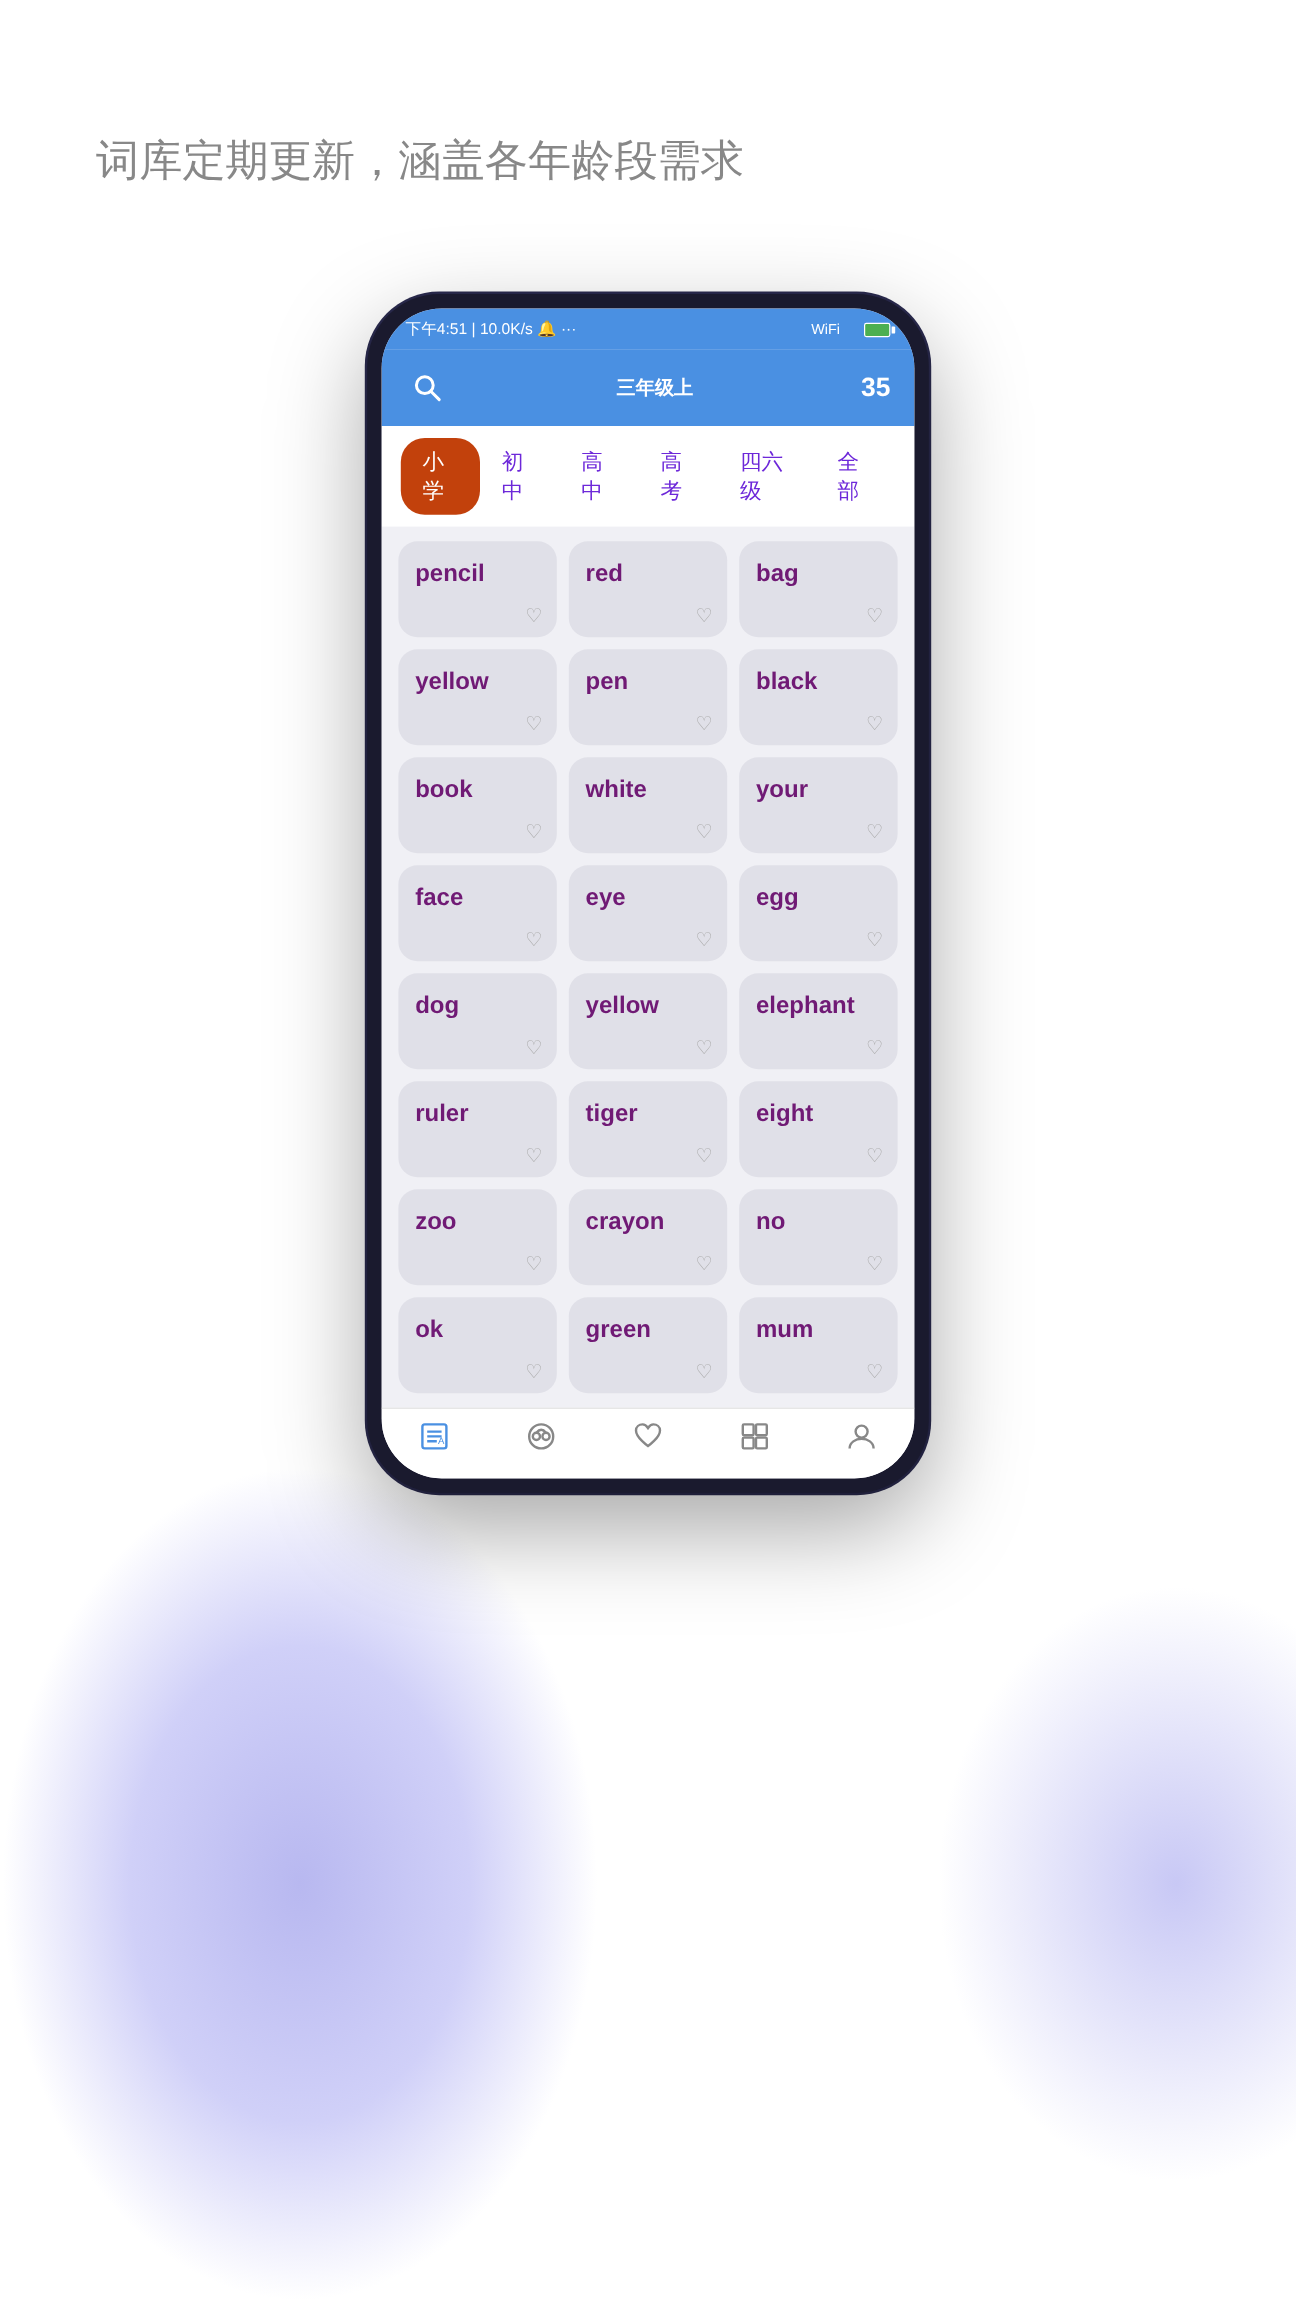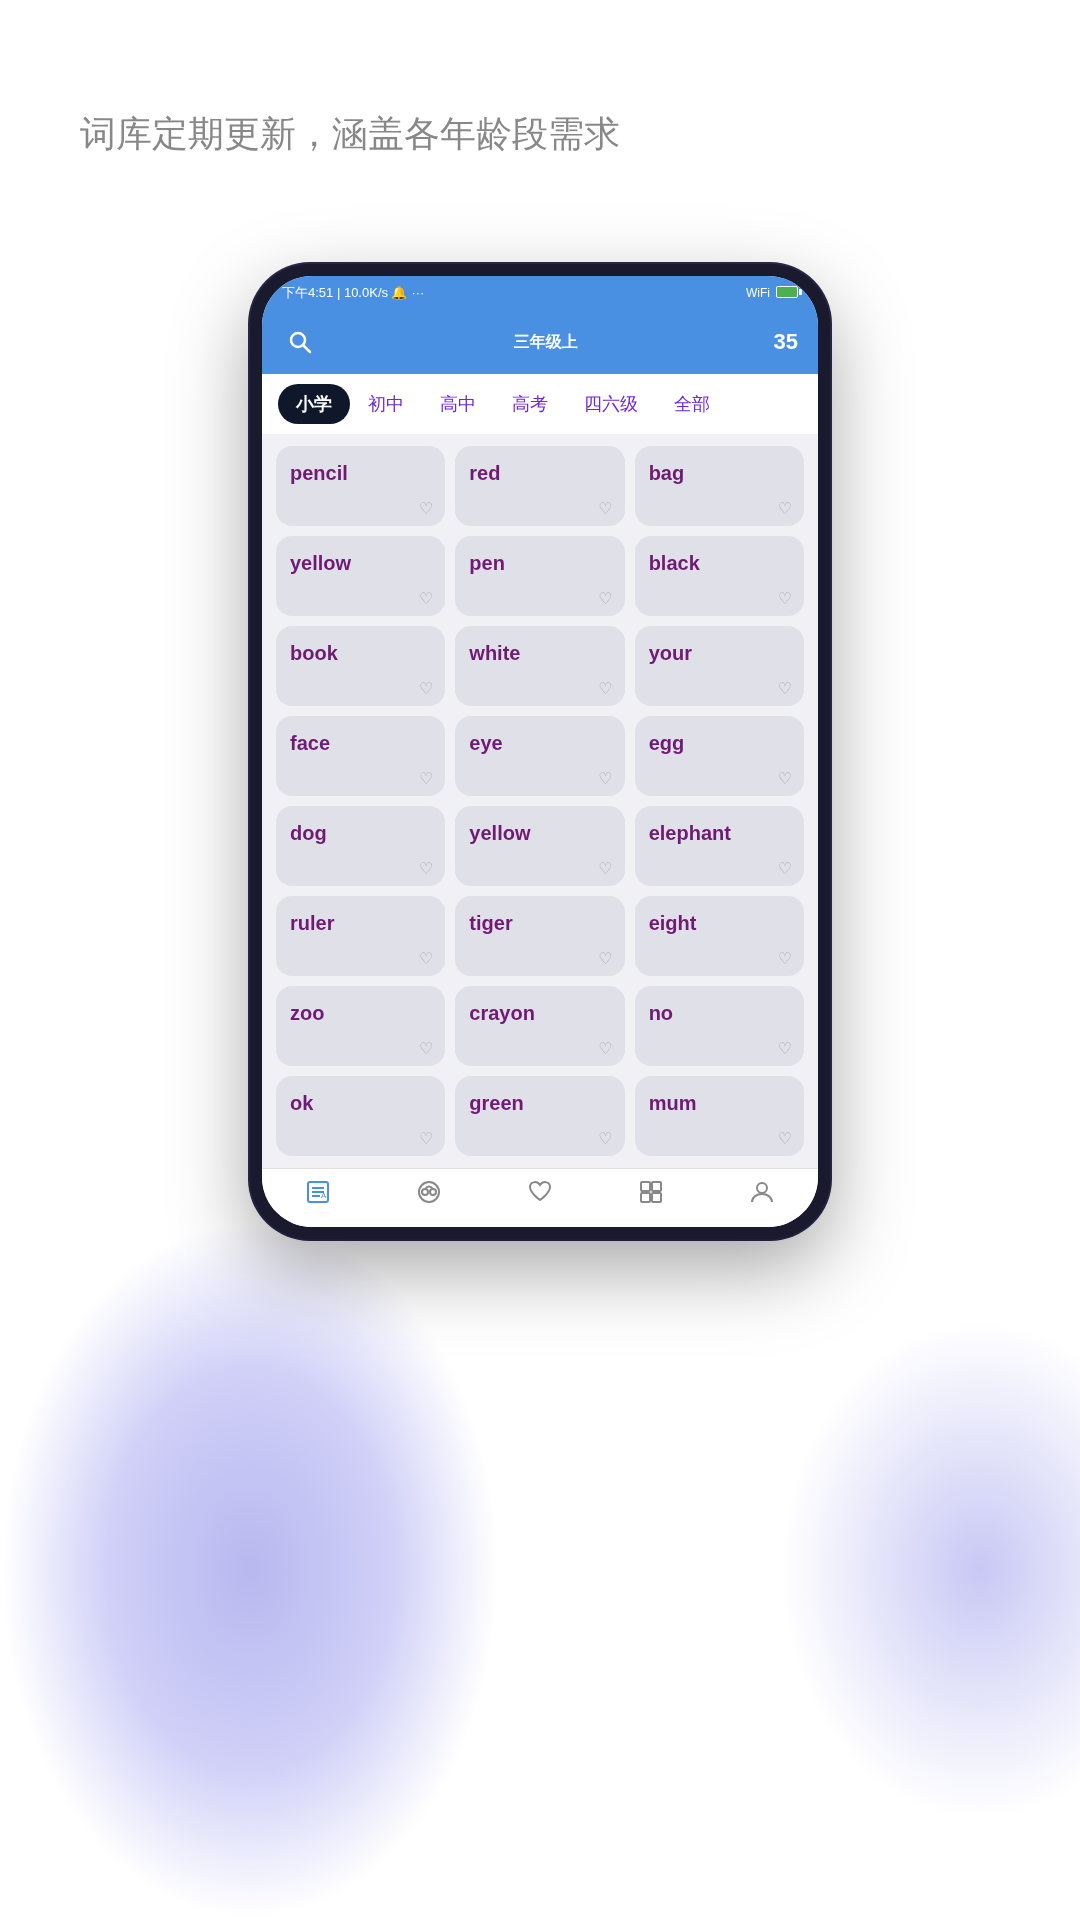--- a/index.html
+++ b/index.html
@@ -48,25 +48,25 @@
     }
     .page-subtitle {
       font-size: 36px;
       color: #888888;
       margin-top: 30px;
     }
 
     
     .phone-wrapper {
       position: absolute;
-      top: 264px;
+      top: 245px;
       left: 50%;
       transform: translateX(-50%);
       z-index: 10;
-      width: 580px;
+      width: 468px;
     }
     .phone-frame {
       background: #1a1a2e;
       border-radius: 60px;
       padding: 12px;
       box-shadow: 0 30px 80px rgba(0,0,0,0.35), 0 0 0 2px #2a2a4e;
       position: relative;
     }
     .phone-screen {
       background: #f0f0f5;
@@ -81,22 +81,22 @@
       display: flex;
       justify-content: space-between;
       align-items: center;
       padding: 8px 20px;
       font-size: 14px;
       color: white;
     }
     .status-left { font-size: 13px; }
     .status-right {
       display: flex;
-      align-items: flex-start;
-      gap: 6px;
+      align-items: flex-end;
+      gap: 20px;
       font-size: 12px;
     }
     .battery-icon {
       display: inline-block;
       width: 22px;
       height: 12px;
       border: 1.5px solid white;
       border-radius: 2px;
       position: relative;
       background: #4caf50;
@@ -148,23 +148,23 @@
       gap: 0;
     }
     .tab-item {
       padding: 8px 18px;
       font-size: 18px;
       color: #6d28d9;
       border-radius: 20px;
       cursor: pointer;
     }
     .tab-item.active {
-      background: #0f172a;
+      background: #c2410c;
       color: white;
-      font-weight: 700;
+      font-weight: 400;
     }
 
     
     .word-grid {
       padding: 12px 14px;
       display: grid;
       grid-template-columns: repeat(3, 1fr);
       gap: 10px;
       background: #f0f0f5;
     }

